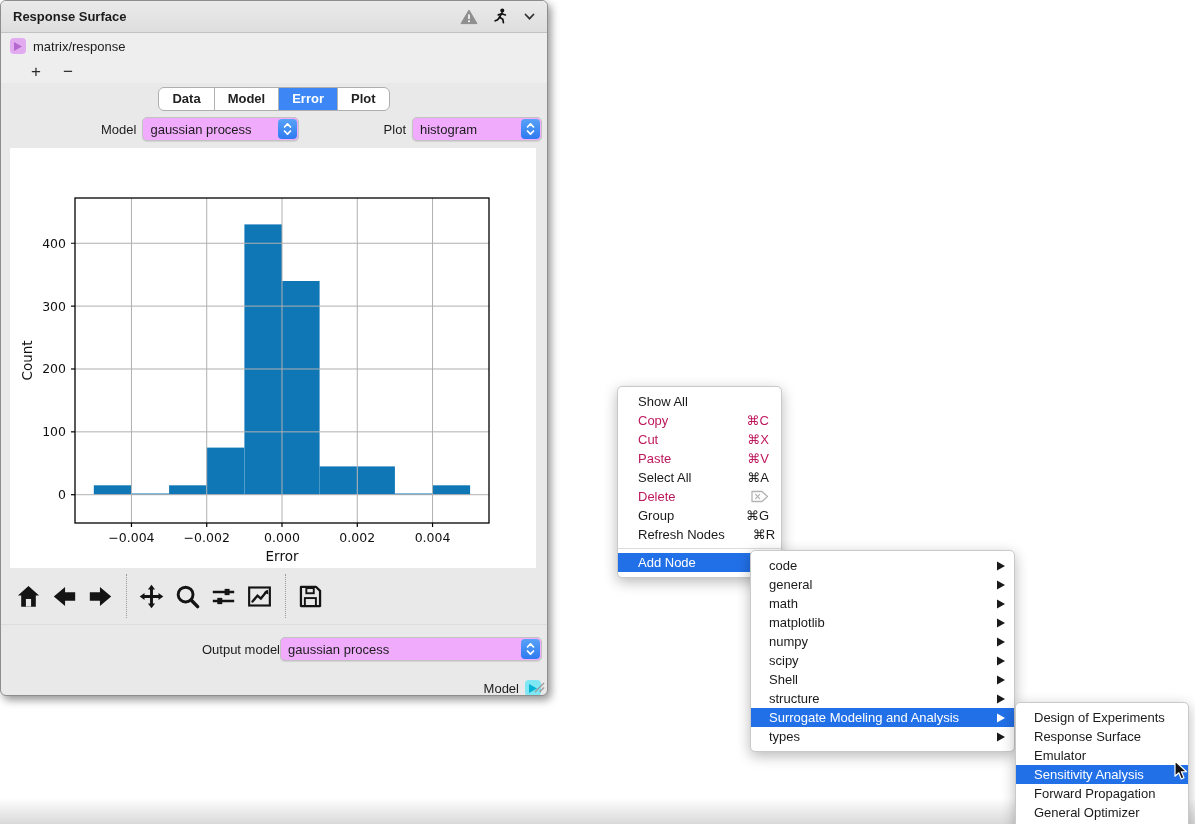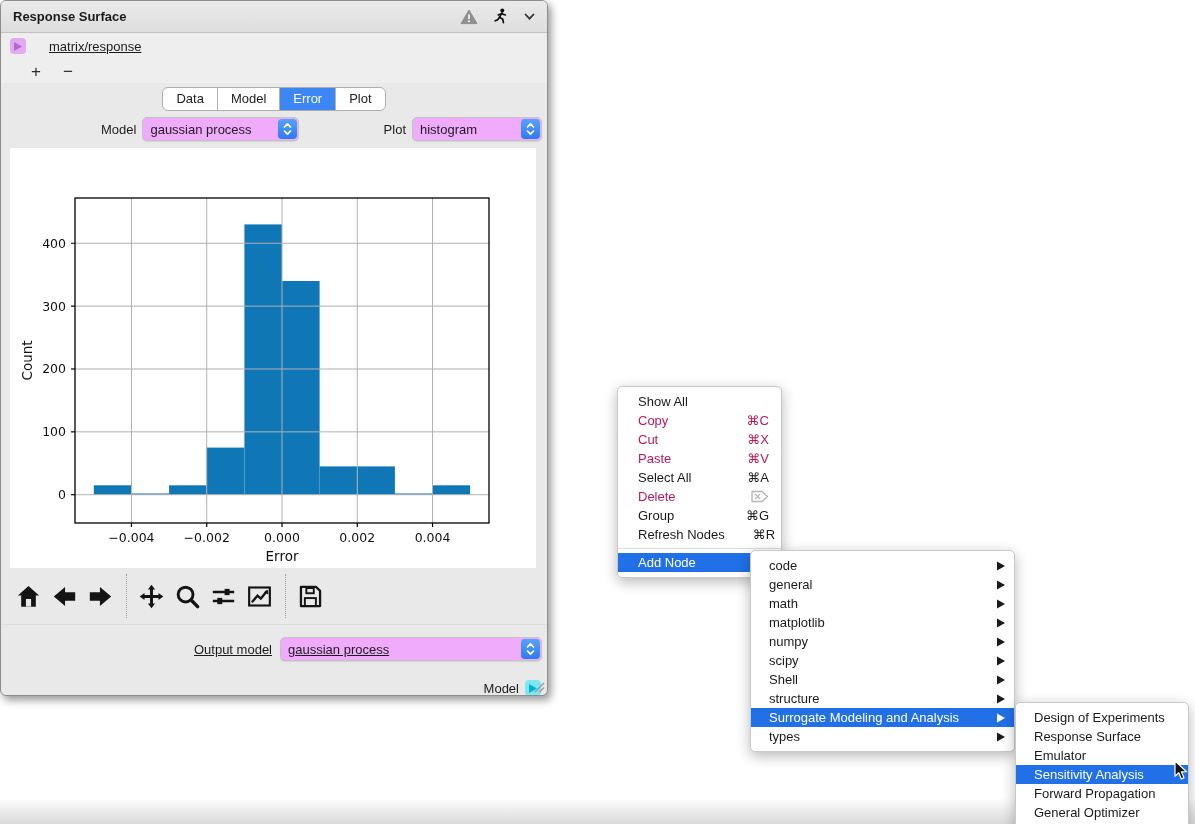--- a/index.html
+++ b/index.html
@@ -12,34 +12,34 @@
 
   
   .panel{position:absolute;left:0;top:0;width:546px;height:694px;background:#e9e9e9;
     border:1px solid #8d8d8d;border-radius:6px;box-shadow:3px 4px 9px rgba(0,0,0,.42);
     z-index:2;overflow:hidden;}
   .titlebar{height:31px;display:flex;align-items:center;padding:0 12px;
     background:linear-gradient(#eaeaea,#dedede);border-bottom:1px solid #c2c2c2;}
   .titlebar .title{font-size:13px;font-weight:600;color:#1b1b1b;}
   .tb-icons{margin-left:auto;display:flex;align-items:center;gap:15px;}
 
-  .node-row{display:flex;align-items:center;gap:23px;height:26px;padding-left:9px;
-    background:#eeeeee;font-size:13px;text-decoration:underline;}
+  .node-row{display:flex;align-items:center;gap:7px;height:26px;padding-left:9px;
+    background:#eeeeee;font-size:13px;}
   .pm-row{display:flex;align-items:center;gap:14px;height:24px;padding-left:26px;background:#eeeeee;}
   .pm-btn{background:none;border:none;font-size:17px;line-height:17px;color:#2b2b2b;padding:0 4px;
     font-family:"Liberation Sans",sans-serif;cursor:default;}
 
   .port{width:16px;height:16px;border-radius:4px;display:inline-flex;align-items:center;
     justify-content:center;flex:none;}
   .port.purple{background:#e2abf0;}
   .port.cyan{background:#7fe6f3;}
 
   .tabs{display:flex;width:max-content;margin:4px auto 3px auto;height:22px;background:#fff;
     border:1px solid #aeaeae;border-radius:6px;overflow:hidden;}
-  .tab{padding:0 13px;line-height:22px;font-size:13px;font-weight:400;color:#222;
+  .tab{padding:0 13px;line-height:22px;font-size:13px;font-weight:700;color:#222;
     border-right:1px solid #b2b2b2;}
   .tab:last-child{border-right:none;}
   .tab.selected{background:#3c87f5;color:#fff;}
 
   .controls{display:flex;align-items:center;gap:6px;height:30px;padding:0 5px 4px 100px;font-size:13px;}
   .ctl-label{color:#1c1c1c;}
   .lbl-plot{margin-left:auto;}
   .popup{height:22px;background:#f0abfc;border:1px solid #c3c3c3;border-radius:5px;display:flex;
     align-items:center;font-size:13px;box-shadow:0 1px 1px rgba(0,0,0,.10);}
   .popup .val{flex:1;padding:0 7px;white-space:nowrap;overflow:hidden;}
@@ -50,22 +50,22 @@
   .popup.w-output{width:260px;}
 
   .canvas{margin:0 9px;width:526px;height:420px;background:#ffffff;}
   #chart{display:block;}
   #chart text{font-family:"DejaVu Sans",sans-serif;}
 
   .mpl-toolbar{display:flex;align-items:center;height:56px;padding-left:14px;background:#e9e9e9;}
   .ticon{width:27px;height:27px;margin-right:9px;flex:none;}
   .tsep{width:1px;height:44px;border-left:1px dotted #9a9a9a;margin:0 10px 0 3px;}
 
-  .output-row{display:flex;align-items:center;gap:8px;height:40px;justify-content:flex-end;
-    padding:4px 5px 0 0;font-size:13px;border-top:1px solid #dddddd;text-decoration:underline;}
+  .output-row{display:flex;align-items:center;gap:0;height:40px;justify-content:flex-end;
+    padding:4px 5px 0 0;font-size:13px;border-top:1px solid #dddddd;}
   .port-row{display:flex;align-items:center;justify-content:flex-end;gap:6px;height:30px;
     padding:4px 6px 0 0;font-size:13px;}
   .grip{position:absolute;right:2px;bottom:2px;}
 
   
   .menu{position:absolute;background:#ffffff;border:1px solid #c9c9c9;border-radius:5px;
     box-shadow:0 4px 14px rgba(0,0,0,.28);padding:5px 0;z-index:10;}
   .menu-item{display:flex;justify-content:space-between;align-items:center;height:19px;
     padding:0 12px 0 20px;font-size:13px;color:#1a1a1a;white-space:nowrap;}
   .menu.submenu .menu-item{padding:0 9px 0 18px;}

